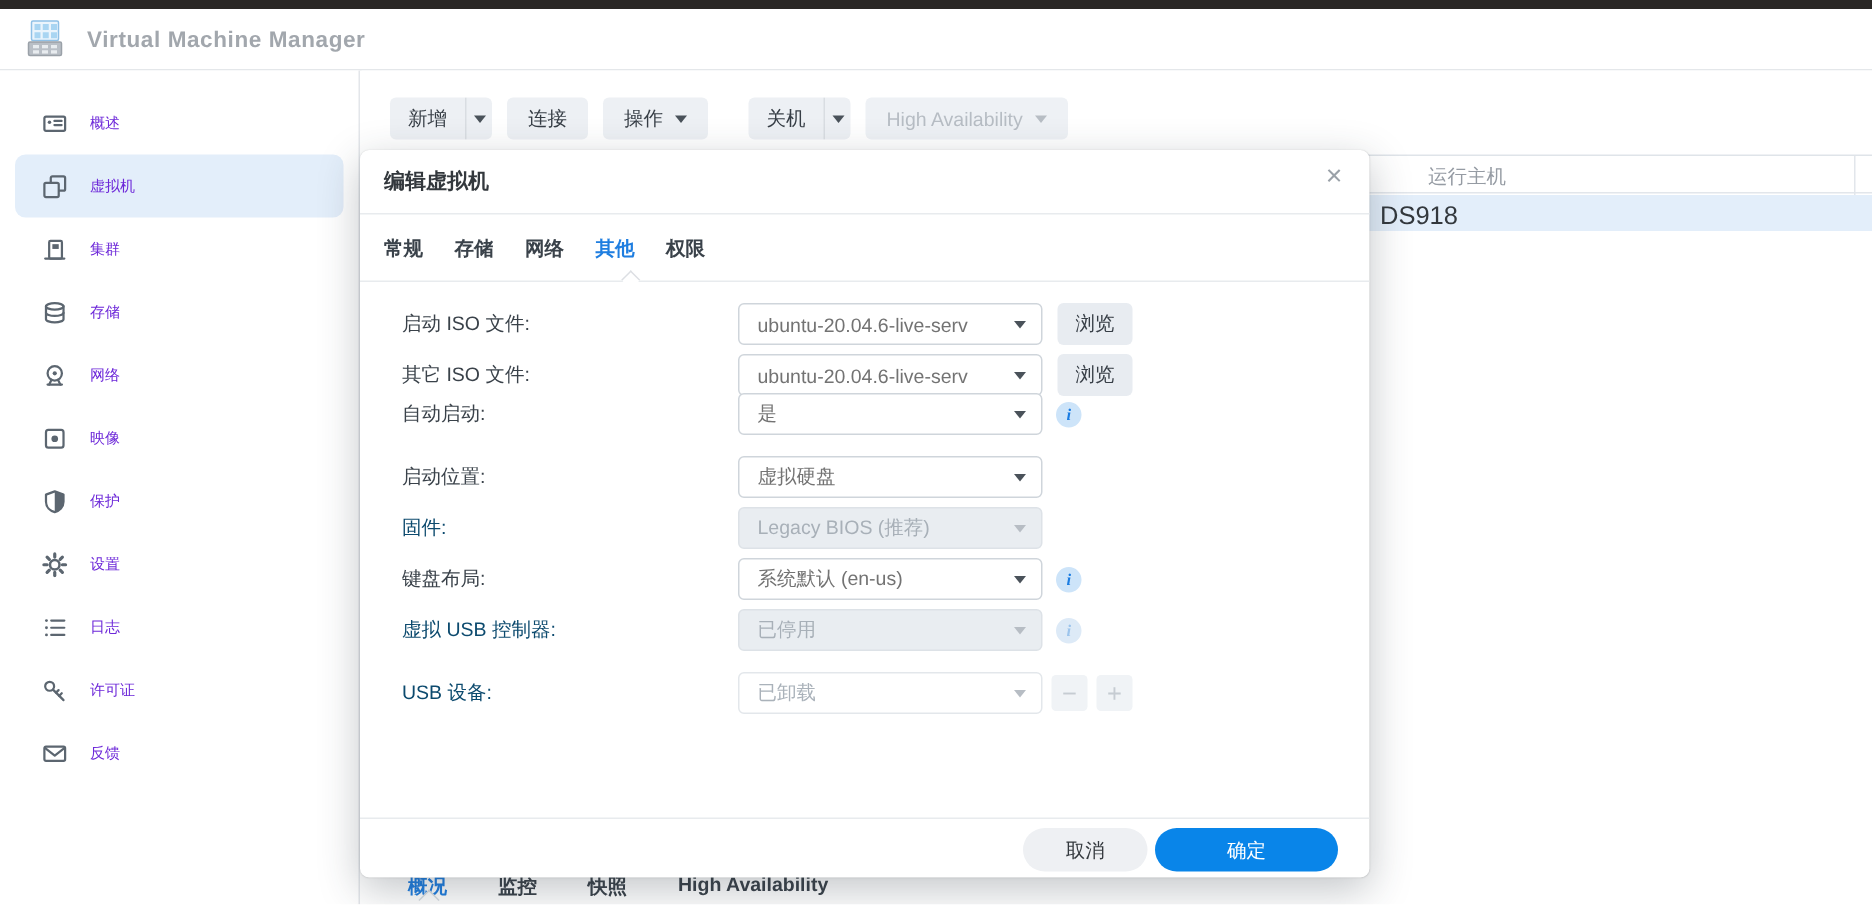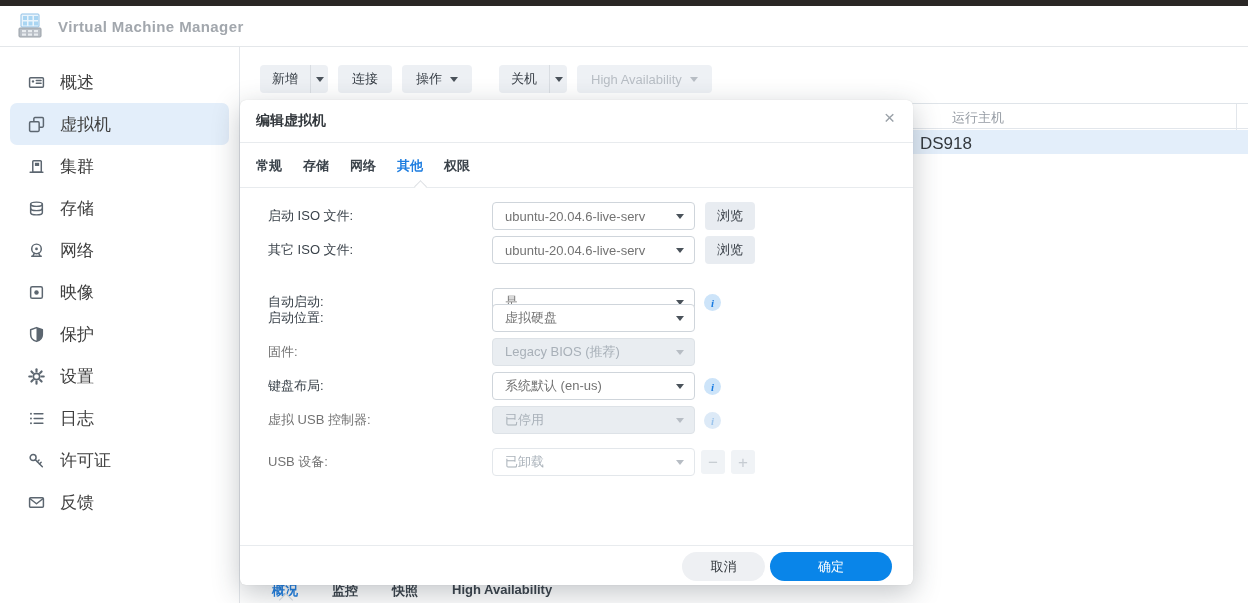--- a/index.html
+++ b/index.html
@@ -12,21 +12,21 @@
   
   .app-header { position:absolute; left:0; top:6px; width:1248px; height:41px; background:#fff; border-bottom:1px solid #e4e7ea; display:flex; align-items:center; }
   .app-icon { margin-left:14px; width:32px; height:32px; }
   .app-title { margin-left:12px; font-size:15px; font-weight:bold; color:#a2a7ad; letter-spacing:.4px; }
 
   
   .sidebar { position:absolute; left:0; top:47px; width:240px; height:556px; background:#fff; border-right:1px solid #e3e6ea; }
   .side-item { position:relative; display:flex; align-items:center; height:42px; margin:0 10px; padding-left:18px; border-radius:7px; cursor:pointer; }
   .side-item.active { background:#e3eefa; }
   .side-item .icn { width:17px; height:17px; display:flex; align-items:center; justify-content:center; }
-  .side-item .lbl { margin-left:15px; font-size:17px; color:#404040; }
+  .side-item .lbl { margin-left:15px; font-size:10px; color:#6d28d9; }
 
   
   .content { position:absolute; left:241px; top:47px; width:1007px; height:556px; background:#fff; }
 
   
   .toolbar { position:absolute; left:19px; top:18px; display:flex; align-items:center; gap:10px;justify-content:space-between; }
   .tb-btn { display:flex; align-items:center; height:28px; background:#edf0f4; border:none; border-radius:4px; font-size:13px; color:#373e46; padding:0 14px; cursor:pointer; font-family:inherit; }
   .tb-split { display:flex; height:28px; background:#edf0f4; border-radius:4px; overflow:hidden; }
   .tb-split .main { padding:0 12px; display:flex; align-items:center; font-size:13px; color:#373e46; cursor:pointer; }
   .tb-split .drop { width:18px; display:flex; align-items:center; justify-content:center; border-left:1px solid #d9dde2; cursor:pointer; }
@@ -54,21 +54,21 @@
   .dlg-divider-top { position:absolute; left:0; top:42px; width:673px; height:1px; background:#e8ebee; }
 
   .dlg-tabs { position:absolute; left:16px; top:57px; display:flex; gap:21px; }
   .dlg-tab { font-size:13px; font-weight:bold; color:#3a424a; cursor:pointer; padding-bottom:14px; }
   .dlg-tab.active { color:#1f7ee0; }
   .dlg-tab-divider { position:absolute; left:0; top:87px; width:673px; height:1px; background:#e8ebee; }
   .tab-notch { position:absolute; left:176px; top:82px; width:9px; height:9px; background:#fff; border-left:1px solid #dcdfe3; border-top:1px solid #dcdfe3; transform:rotate(45deg); }
 
   .frow { position:absolute; left:0; width:673px; height:28px; }
   .flabel { position:absolute; left:28px; top:0; height:28px; line-height:28px; font-size:13px; color:#3a424a; }
-  .flabel.disabled { color:#737373; }
+  .flabel.disabled { color:#0c4a6e; }
   .select { position:absolute; left:252px; top:0; width:203px; height:28px; background:#fff; border:1px solid #cfd5db; border-radius:4px; display:flex; align-items:center; padding:0 10px 0 12px; cursor:pointer; }
   .select .sel-text { flex:1; font-size:13px; color:#737373; white-space:nowrap; overflow:hidden; }
   .select.disabled { background:#e9edf1; border-color:#dde2e7; cursor:default; }
   .select.disabled .sel-text { color:#a8b0b8; }
   .select.ghost { background:#fff; border-color:#e3e7eb; cursor:default; }
   .select.ghost .sel-text { color:#aab2ba; }
   .browse-btn { position:absolute; left:465px; top:0; width:50px; height:28px; background:#e8ecf1; border:none; border-radius:4px; font-size:13px; color:#373e46; cursor:pointer; font-family:inherit; }
   .info-icon { position:absolute; left:464px; top:6px; width:17px; height:17px; border-radius:50%; background:#cde4f9; color:#1a7ce2; font-size:11px; font-weight:bold; font-family:"Liberation Serif",serif; font-style:italic; display:flex; align-items:center; justify-content:center; }
   .info-icon.dim { background:#ddeaf7; color:#9cc4ec; }
   .mini-btn { position:absolute; top:2px; width:24px; height:24px; background:#f0f3f6; border:none; border-radius:3px; color:#c6ccd2; font-size:17px; line-height:1; cursor:default; font-family:inherit; }
@@ -301,21 +301,21 @@
 
     <div class="frow" style="top:136px">
       <div class="flabel">其它 ISO 文件:</div>
       <div class="select">
         <span class="sel-text">ubuntu-20.04.6-live-serv</span>
         <span class="caret"></span>
       </div>
       <button class="browse-btn">浏览</button>
     </div>
 
-    <div class="frow" style="top:188px">
+    <div class="frow" style="top:162px">
       <div class="flabel">自动启动:</div>
       <div class="select">
         <span class="sel-text">是</span>
         <span class="caret"></span>
       </div>
       <div class="info-icon">i</div>
     </div>
 
     <div class="frow" style="top:204px">
       <div class="flabel">启动位置:</div>

